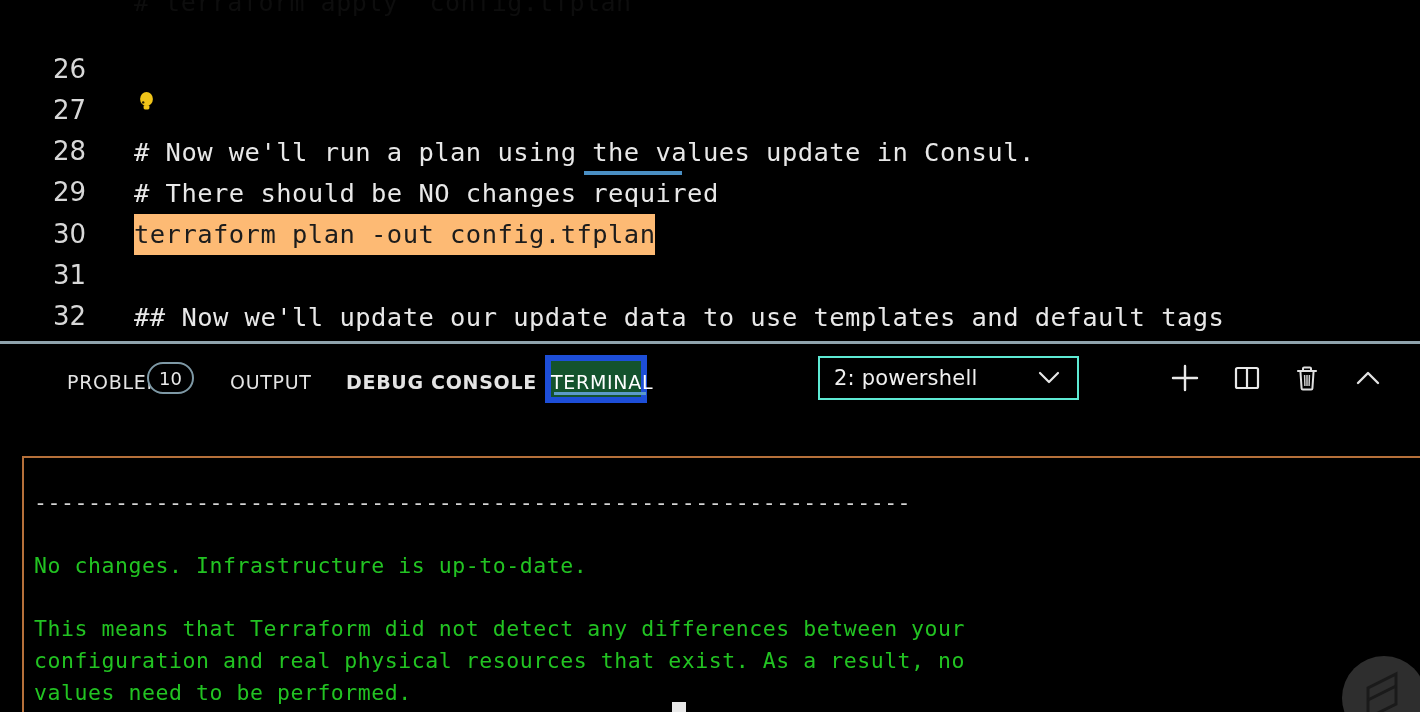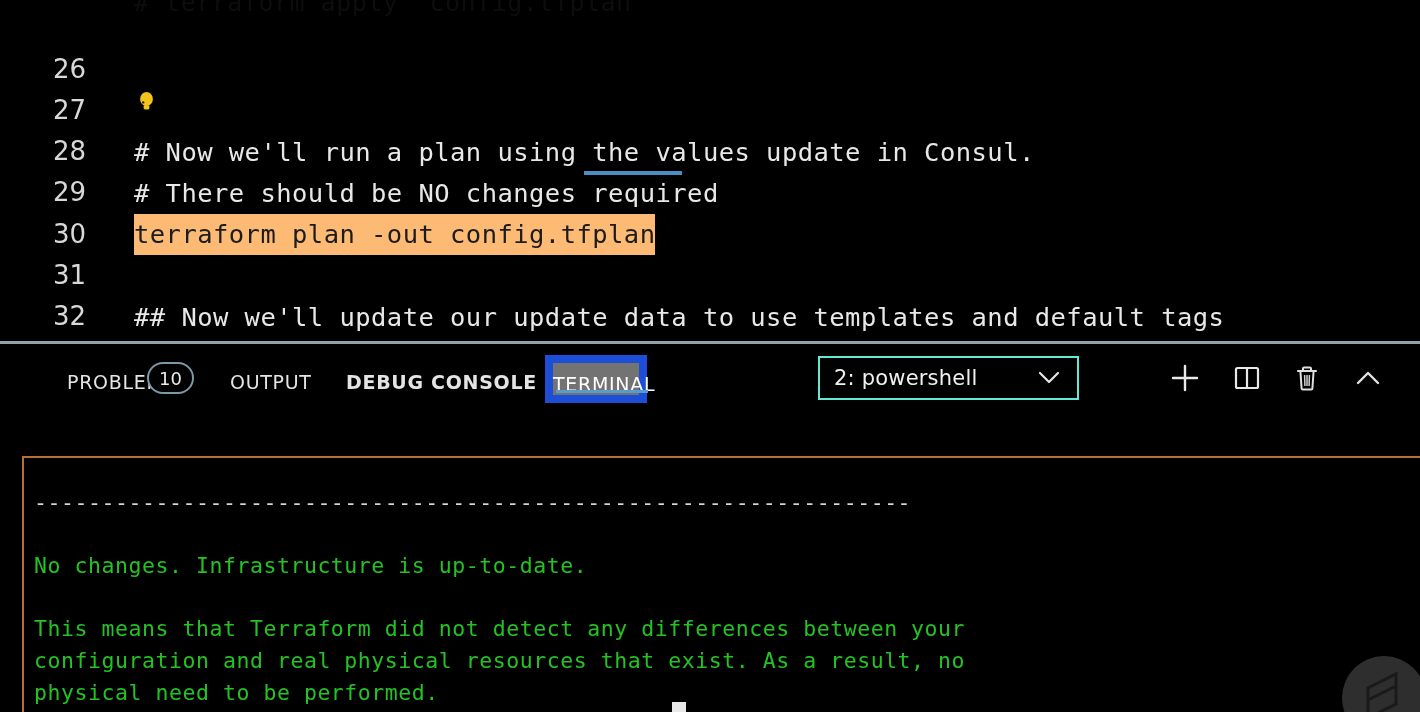--- a/index.html
+++ b/index.html
@@ -116,23 +116,23 @@
   #tab-problems { left: 31px; margin-left: 36px; }
   #tab-output   { left: 230px; }
   #tab-debug    { left: 346px; font-weight: bold; }
 
   #tab-terminal {
     position: absolute;
     left: 545px;
     top: 11px;
     width: 102px;
     height: 48px;
-    border: 8px solid #1d4ed8;
+    border: 6px solid #1d4ed8;
     box-sizing: border-box;
-    background: #737373;
+    background: #14532d;
   }
   #tab-terminal .tlabel {
     position: absolute;
     left: 0; top: 0;
     width: 100%;
     height: 42px;
     line-height: 42px;
     text-align: center;
     font-family: "DejaVu Sans", sans-serif;
     font-size: 19px;
@@ -349,21 +349,21 @@
 </svg>
 
 <div id="terminal-body">
   <div class="term-line" style="top:14px"></div>
   <div class="term-line dashes" style="top:32px">-----------------------------------------------------------------</div>
   <div class="term-line" style="top:63px"></div>
   <div class="term-line" style="top:95px">No changes. Infrastructure is up-to-date.</div>
   <div class="term-line" style="top:127px"></div>
   <div class="term-line" style="top:158px">This means that Terraform did not detect any differences between your</div>
   <div class="term-line" style="top:190px">configuration and real physical resources that exist. As a result, no</div>
-  <div class="term-line" style="top:222px">physical need to be performed.</div>
+  <div class="term-line" style="top:222px">values need to be performed.</div>
 </div>
 
 <div id="term-cursor"></div>
 
 <svg id="watermark" viewBox="0 0 110 110">
   <circle cx="62" cy="72" r="42" fill="#2e2e2e"></circle>
   <path d="M46 92 L46 62 L74 48 L74 78 Z" fill="none" stroke="#1a1a1a" stroke-width="3"></path>
   <path d="M46 74 L74 60" stroke="#1a1a1a" stroke-width="3"></path>
 </svg>
 

